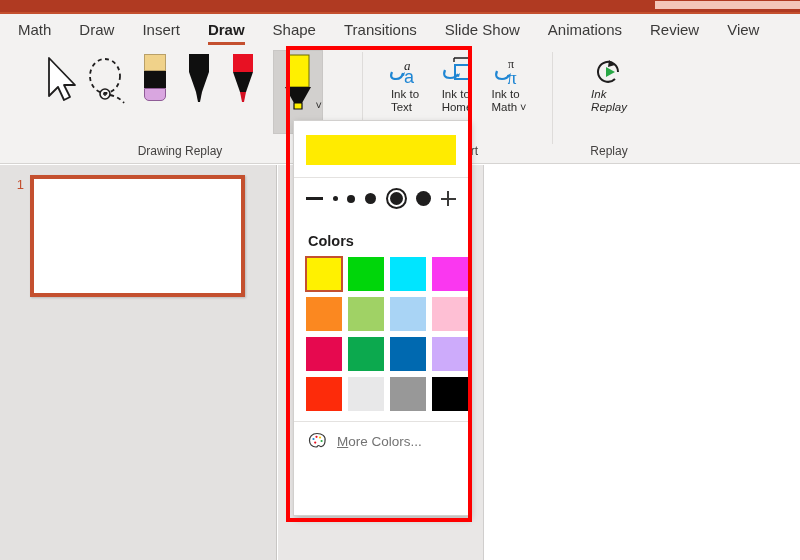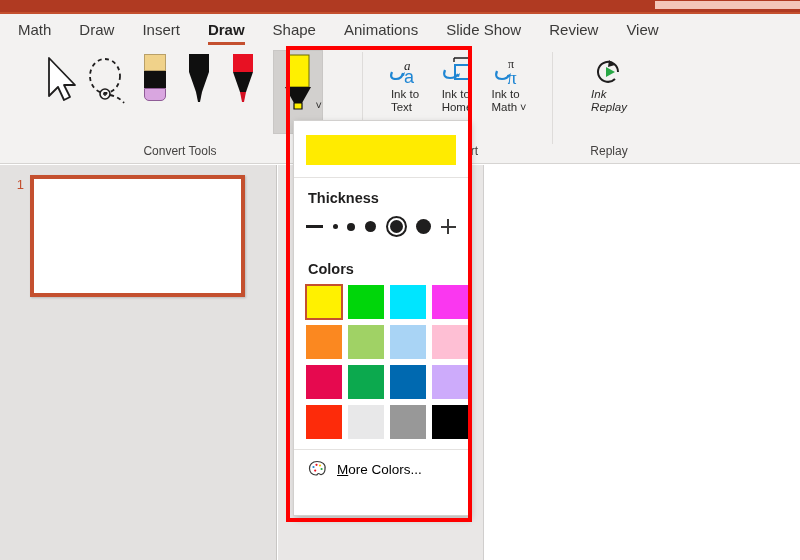--- a/index.html
+++ b/index.html
@@ -172,21 +172,21 @@
     gap: 6px; padding: 8px 0 10px 12px;
   }
   .swatch { width: 36px; height: 34px; cursor: default; }
   .swatch.sel { outline: 2px solid #c4502f; outline-offset: -1px; }
 
   .morecolors {
     display: flex; align-items: center; gap: 9px;
     border-top: 1px solid #e4e2e0;
     padding: 10px 0 10px 14px; cursor: default;
   }
-  .mc-label { font-size: 13.5px; color: #000000; }
+  .mc-label { font-size: 13.5px; color: #737373; }
   .mc-label u { text-decoration: underline; }
 
   
   .annot {
     position: absolute; left: 286px; top: 46px; width: 186px; height: 476px;
     border: 4px solid #fe0000; z-index: 40; pointer-events: none;
   }
 </style>
 </head>
 <body>
@@ -197,22 +197,23 @@
     <div class="titlebar-right"></div>
   </div>
   <div class="titlebar-underline"></div>
 
   <div class="tabbar">
     <div class="tab">Math</div>
     <div class="tab">Draw</div>
     <div class="tab">Insert</div>
     <div class="tab active">Draw</div>
     <div class="tab">Shape</div>
+    <div class="tab">Transitions</div>
+    <div class="tab">Slide Show</div>
     <div class="tab">Animations</div>
-    <div class="tab">Slide Show</div>
     <div class="tab">Review</div>
     <div class="tab">View</div>
   </div>
 
   <div class="ribbon">
     <div class="ribbon-groups">
 
       <div class="group" style="left:2px; width:356px;">
         <div class="group-items">
 
@@ -260,21 +261,21 @@
               <svg class="pensvg" width="30" height="58" viewBox="0 0 30 58">
                 <rect x="4" y="2" width="22" height="32" fill="#fff000" stroke="#6b6b00" stroke-width="1"></rect>
                 <polygon points="2,34 28,34 19,50 11,50" fill="#0f0f0f"></polygon>
                 <polygon points="11,50 19,50 19,56 11,56" fill="#fff000" stroke="#0f0f0f" stroke-width="1.2"></polygon>
               </svg>
               <span class="chev">˅</span>
             </div>
           </div>
 
         </div>
-        <div class="group-label">Convert Tools</div>
+        <div class="group-label">Drawing Replay</div>
       </div>
 
       <div class="group-sep" style="left:362px;"></div>
 
       <div class="group" style="left:366px; width:182px;">
         <div class="group-items">
 
           <div class="conv-tool">
             <svg class="conv-ico" viewBox="0 0 34 32">
               <path d="M4 16 q-3 7 4 7 q6 0 7-6" fill="none" stroke="#1f86d3" stroke-width="2.2"></path>
@@ -350,21 +351,20 @@
 
   <div class="canvas"></div>
 
   <div class="flyout">
 
     <div class="preview-wrap">
       <div class="preview-swatch"></div>
     </div>
     <div class="fly-divider"></div>
 
-    <div class="sec-title">Thickness</div>
 
     <div class="thickness-row">
       <div class="dotbtn">
         <div class="dash"></div>
       </div>
       <div class="dotbtn">
         <div class="dot" style="width:5px;height:5px;"></div>
       </div>
       <div class="dotbtn">
         <div class="dot" style="width:8px;height:8px;"></div>

